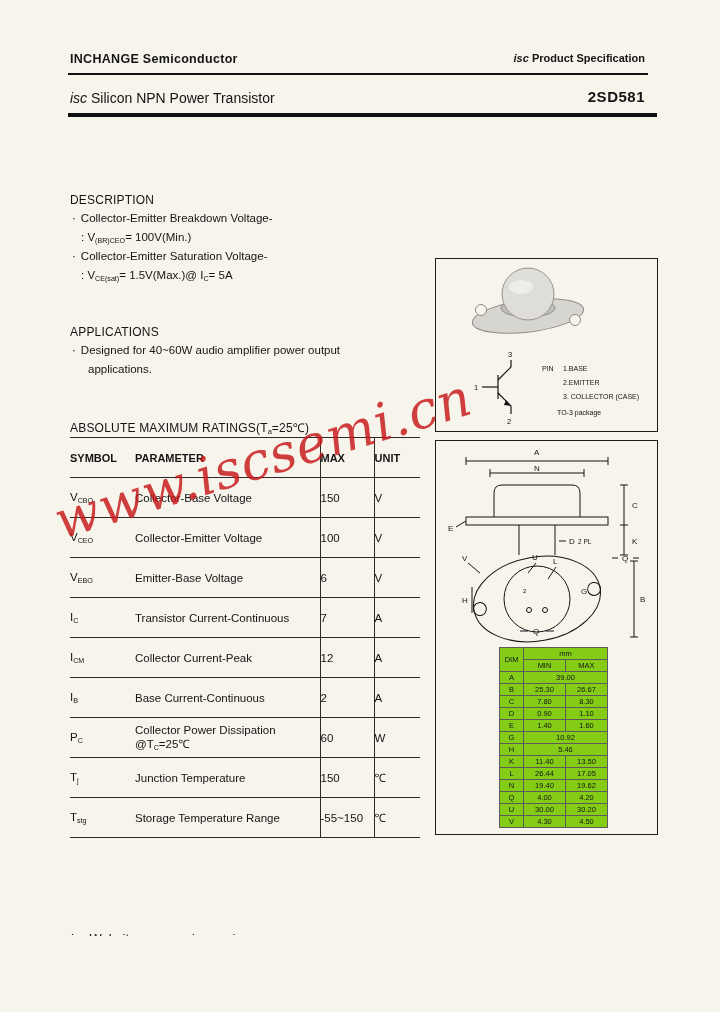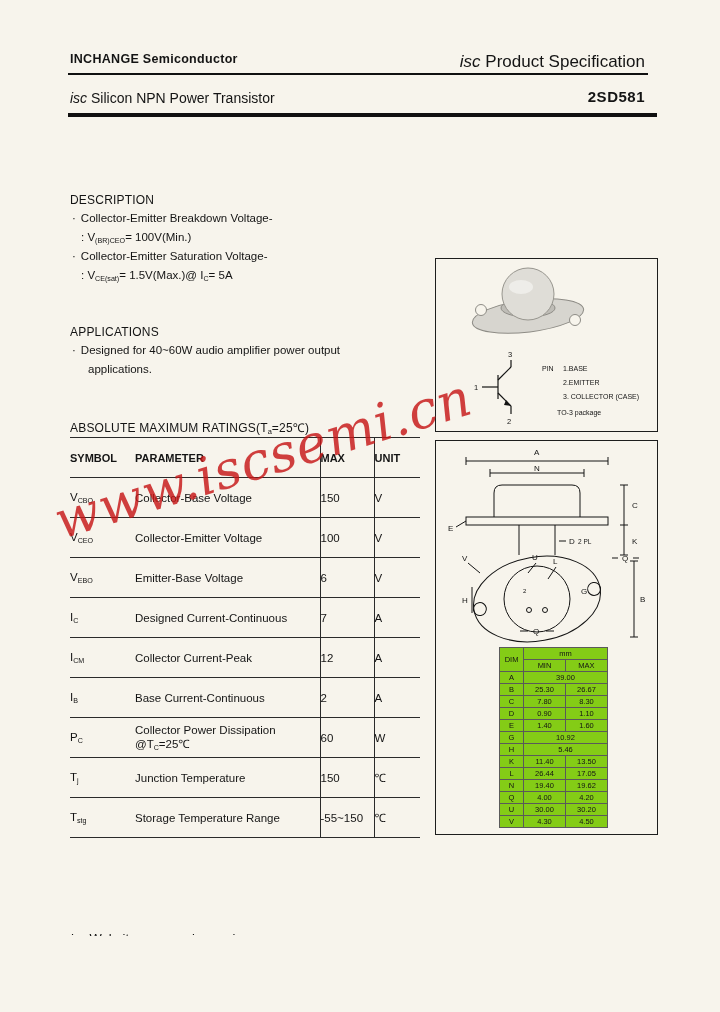--- a/index.html
+++ b/index.html
@@ -3,21 +3,21 @@
 <meta charset="utf-8">
 <style>
   *{margin:0;padding:0;box-sizing:border-box}
   html,body{width:720px;height:1012px}
   body{background:#f7f4ec;font-family:"Liberation Sans",sans-serif;color:#141414}
   .page{position:relative;width:720px;height:936px;background:#f7f4ec;overflow:hidden}
   .abs{position:absolute}
   .i{font-style:italic}
   sub{font-size:.62em;vertical-align:-0.25em;letter-spacing:0}
   .h-company{left:70px;top:52px;font-size:12.5px;font-weight:bold;letter-spacing:.3px}
-  .h-spec{right:75px;top:52px;font-size:17px;font-weight:normal}
+  .h-spec{right:75px;top:52px;font-size:11px;font-weight:bold}
   .rule-thin{left:68px;top:73px;width:580px;height:2px;background:#101010}
   .t-title{left:70px;top:90px;font-size:14px;font-weight:normal}
   .t-part{right:75px;top:88px;font-size:15px;font-weight:bold;letter-spacing:.5px}
   .rule-thick{left:68px;top:113px;width:589px;height:4px;background:#101010}
   .h2{font-size:12px;font-weight:normal;letter-spacing:.2px}
   .line{font-size:11.5px;white-space:nowrap}
   .bullet{margin-right:5px}
   .ratings{left:70px;top:437px;width:350px;border-collapse:collapse;border-bottom:1px solid #2a2a2a;table-layout:fixed}
   .ratings tr{border-top:1px solid #2a2a2a}
   .ratings th{font-size:11px;font-weight:bold;height:40px;text-align:left}
@@ -121,21 +121,21 @@
             <div>Emitter-Base Voltage</div>
             <div class="p2"></div>
           </td>
           <td class="vline">6</td>
           <td class="vline">V</td>
         </tr>
 
         <tr>
           <td><span>I</span><sub>C</sub></td>
           <td class="c-par">
-            <div>Designed Current-Continuous</div>
+            <div>Transistor Current-Continuous</div>
             <div class="p2"></div>
           </td>
           <td class="vline">7</td>
           <td class="vline">A</td>
         </tr>
 
         <tr>
           <td><span>I</span><sub>CM</sub></td>
           <td class="c-par">
             <div>Collector Current-Peak</div>

